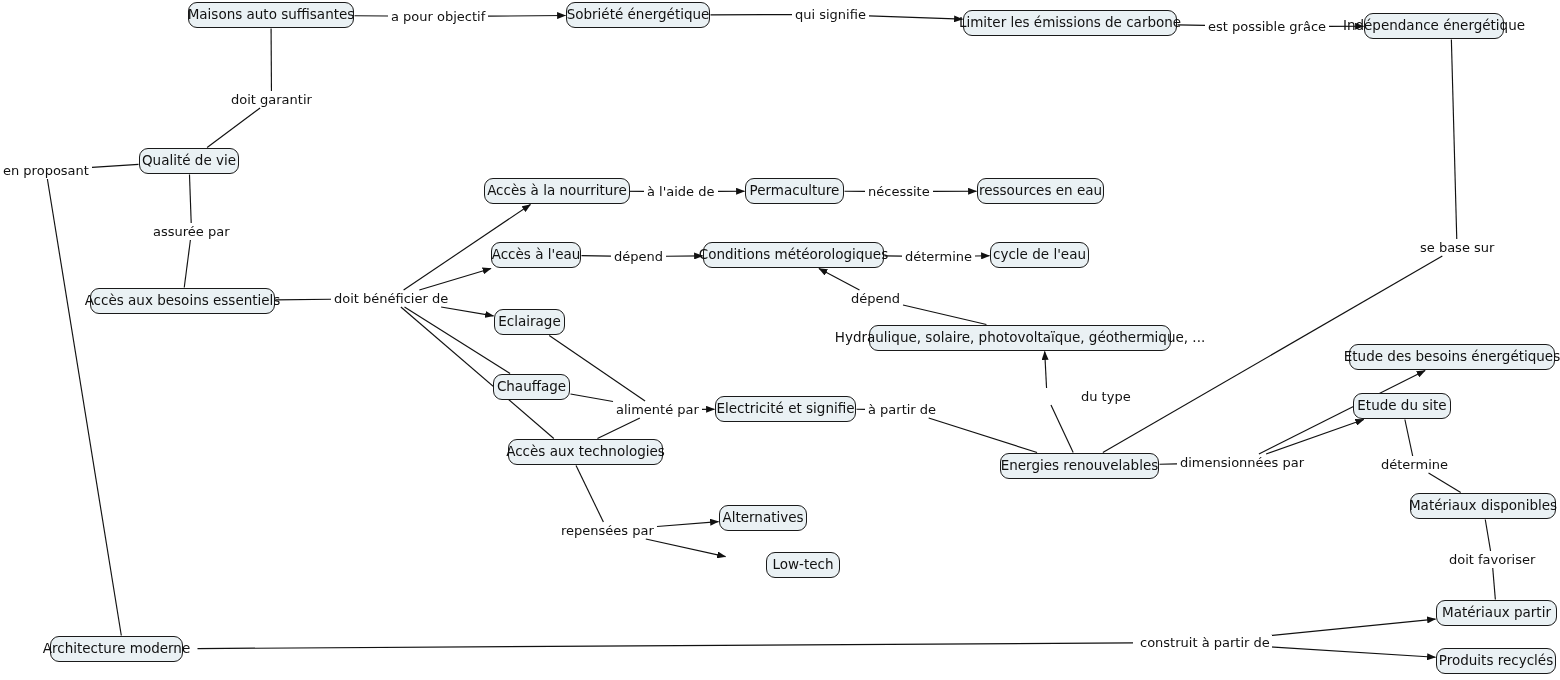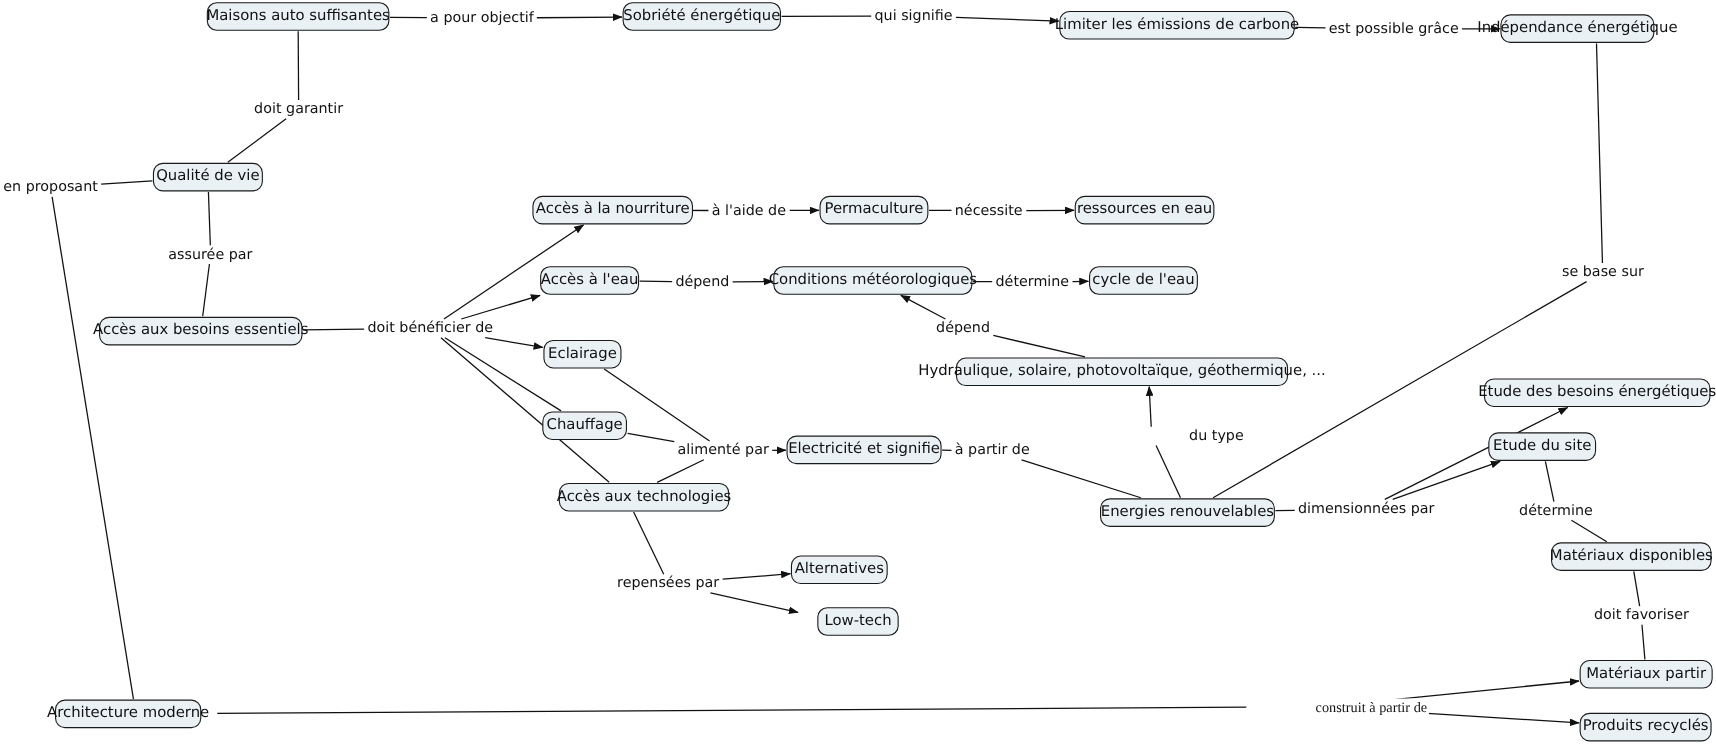--- a/index.html
+++ b/index.html
@@ -132,21 +132,21 @@
       <div class="node" style="left: 494px; top: 309px; width: 71px;">Eclairage</div>
       <div class="node" style="left: 869px; top: 325px; width: 302px;">Hydraulique, solaire, photovoltaïque, géothermique, ...</div>
       <div class="node" style="left: 493px; top: 374px; width: 77px;">Chauffage</div>
       <div class="node" style="left: 715px; top: 396px; width: 141px;">Electricité et signifie</div>
       <div class="node" style="left: 496px; top: 439px; width: 155px; margin-left: 12px;">Accès aux technologies</div>
       <div class="node" style="left: 1000px; top: 453px; width: 159px;">Energies renouvelables</div>
       <div class="node" style="left: 1349px; top: 344px; width: 206px;">Etude des besoins énergétiques</div>
       <div class="node" style="left: 1353px; top: 393px; width: 98px;">Etude du site</div>
       <div class="node" style="left: 1410px; top: 493px; width: 146px;">Matériaux disponibles</div>
       <div class="node" style="left: 719px; top: 505px; width: 88px;">Alternatives</div>
-      <div class="node" style="left: 743px; top: 552px; width: 74px;">Low-tech</div>
+      <div class="node" style="left: 766px; top: 552px; width: 74px;">Low-tech</div>
       <div class="node" style="left: 1436px; top: 600px; width: 121px;">Matériaux partir</div>
       <div class="node" style="left: 50px; top: 636px; width: 133px;">Architecture moderne</div>
       <div class="node" style="left: 1436px; top: 648px; width: 120px;">Produits recyclés</div>
     </div>
   <div id="labels-layer">
       <div class="elabel" style="left: 389px; top: 9px;">a pour objectif</div>
       <div class="elabel" style="left: 793px; top: 7px;">qui signifie</div>
       <div class="elabel" style="left: 1206px; top: 19px;">est possible grâce</div>
       <div class="elabel" style="left: 229px; top: 92px;">doit garantir</div>
       <div class="elabel" style="left: 1px; top: 163px;">en proposant</div>
@@ -158,15 +158,15 @@
       <div class="elabel" style="left: 903px; top: 249px;">détermine</div>
       <div class="elabel" style="left: 849px; top: 291px;">dépend</div>
       <div class="elabel" style="left: 1418px; top: 240px;">se base sur</div>
       <div class="elabel" style="left: 614px; top: 402px;">alimenté par</div>
       <div class="elabel" style="left: 866px; top: 402px;">à partir de</div>
       <div class="elabel" style="left: 1052px; top: 389px; margin-left: 27px;">du type</div>
       <div class="elabel" style="left: 1178px; top: 455px;">dimensionnées par</div>
       <div class="elabel" style="left: 1379px; top: 457px;">détermine</div>
       <div class="elabel" style="left: 559px; top: 523px;">repensées par</div>
       <div class="elabel" style="left: 1447px; top: 552px;">doit favoriser</div>
-      <div class="elabel" style="left: 1194px; top: 635px; font-family: Liberation Serif, serif;">construit à partir de</div>
+      <div class="elabel" style="left: 1138px; top: 635px;">construit à partir de</div>
     </div>
 </div>
 
 </body></html>

